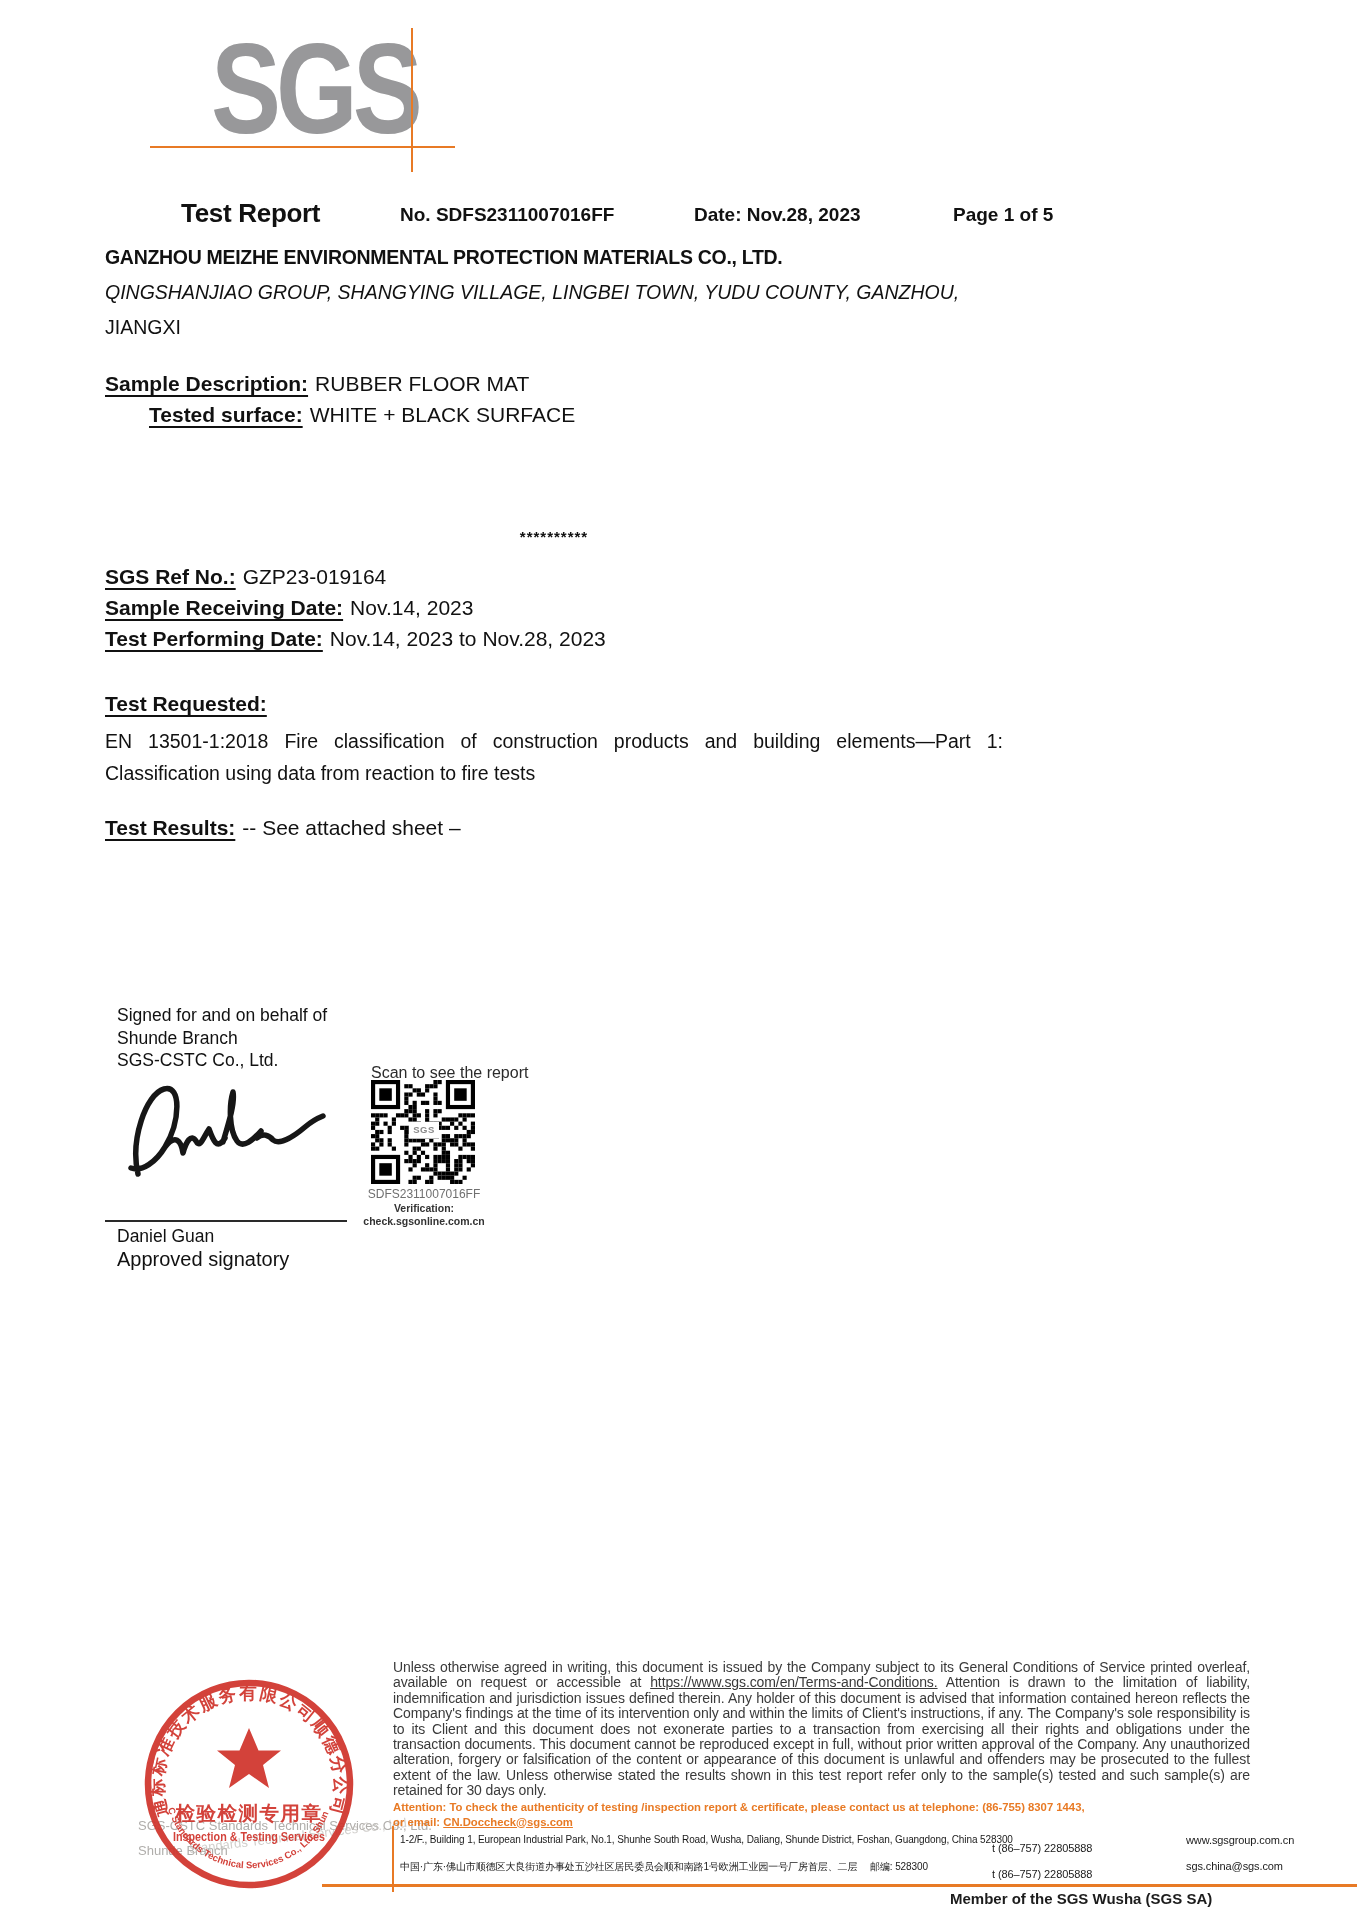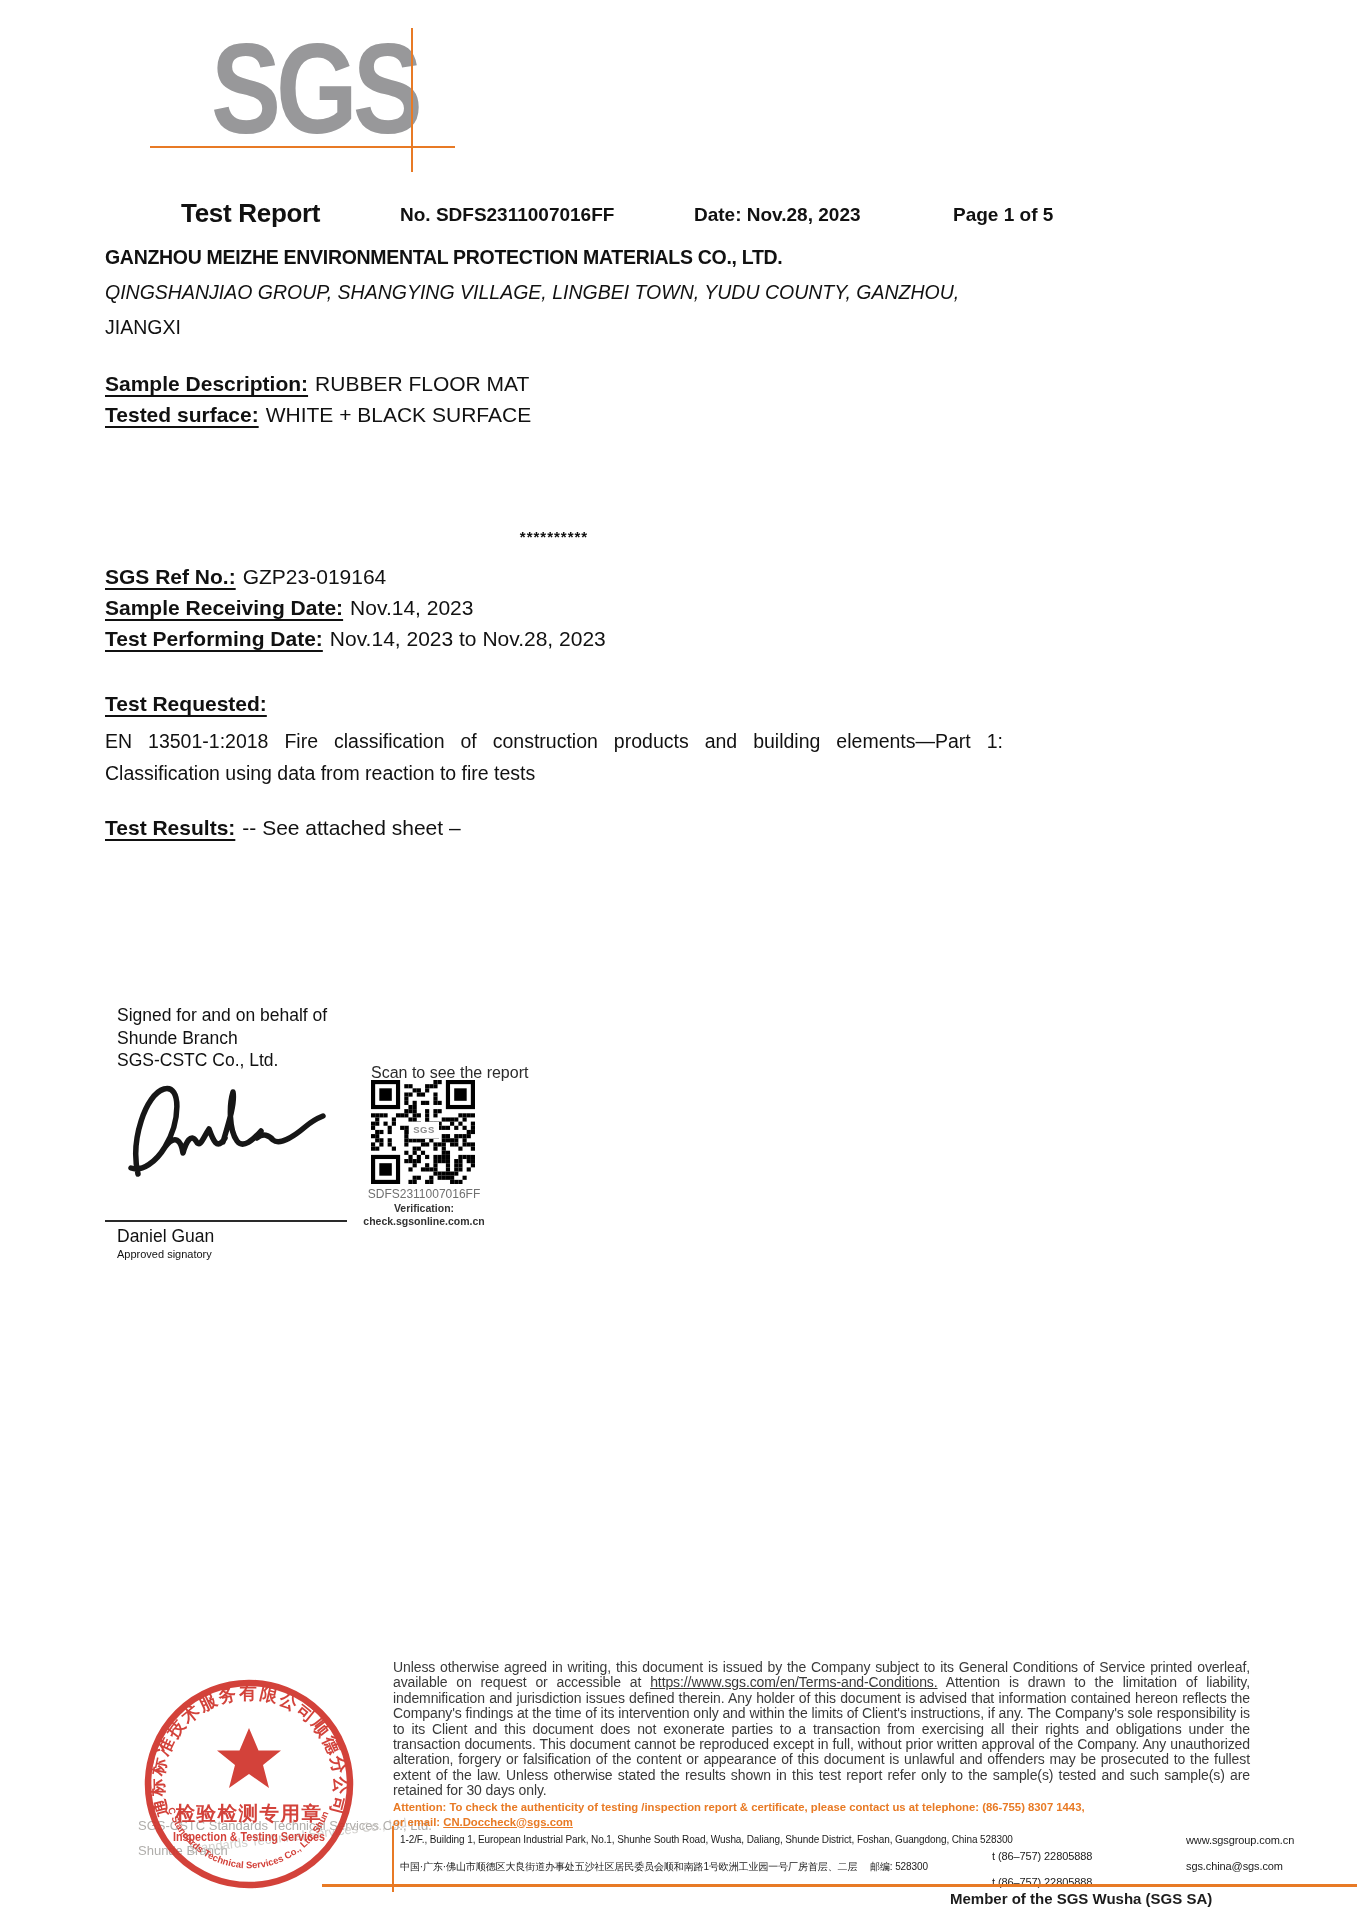--- a/index.html
+++ b/index.html
@@ -23,21 +23,21 @@
   .lbl{font-weight:bold;text-decoration:underline;text-decoration-thickness:2px;text-underline-offset:4px;}
   .val{margin-left:7px;}
   .para{position:absolute;left:105px;width:898px;font-size:19.5px;line-height:31.5px;text-align:justify;}
   .stars{position:absolute;left:105px;top:528px;width:898px;text-align:center;
          font-size:15px;letter-spacing:1px;font-weight:bold;}
   
   .sig-lines{position:absolute;left:117px;top:1004px;font-size:17.5px;line-height:22.5px;}
   .sig-svg{position:absolute;left:122px;top:1078px;}
   .sig-rule{position:absolute;left:105px;top:1220px;width:242px;height:2px;background:#2a2a2a;}
   .sig-name{position:absolute;left:117px;top:1226px;font-size:17.5px;}
-  .sig-role{position:absolute;left:117px;top:1248px;font-size:11px;}
+  .sig-role{position:absolute;left:117px;top:1248px;font-size:20px;}
   
   .qr-caption{position:absolute;left:371px;top:1064px;font-size:16px;color:#2b2b2b;}
   .qr-box{position:absolute;left:371px;top:1080px;width:104px;height:104px;}
   .qr-center{position:absolute;left:38px;top:42px;width:30px;height:17px;background:#fff;
              font-size:9.5px;color:#8a8a8a;text-align:center;line-height:15px;
              border-bottom:1px solid #bbb;box-sizing:border-box;font-weight:bold;letter-spacing:0.5px;}
   .qr-code-text{position:absolute;left:362px;top:1187px;width:124px;text-align:center;font-size:12px;color:#6f6f6f;}
   .qr-verif{position:absolute;left:352px;top:1202px;width:144px;text-align:center;font-size:10.5px;color:#333;font-weight:bold;}
   .qr-url{position:absolute;left:347px;top:1215px;width:154px;text-align:center;font-size:10.5px;color:#333;font-weight:bold;}
   
@@ -50,21 +50,21 @@
   .fine-print{position:absolute;left:393px;top:1660px;width:857px;font-size:14px;font-weight:normal;
               line-height:15.4px;text-align:justify;color:#3a3a3a;letter-spacing:-0.1px;}
   .fine-link{text-decoration:underline;color:#3a3a3a;}
   .attention{position:absolute;left:393px;top:1800px;width:860px;font-size:11.3px;font-weight:bold;
              line-height:14.5px;}
   .attention a{text-decoration:underline;}
   .addr-row{position:absolute;left:400px;width:860px;font-size:10px;color:#1a1a1a;
             letter-spacing:-0.1px;white-space:nowrap;}
   .addr-en{top:1834px;}
   .addr-cn{top:1860px;}
-  .addr-phone{position:absolute;left:592px;top:16px;font-size:11px;}
+  .addr-phone{position:absolute;left:592px;top:8px;font-size:11px;}
   .addr-web{position:absolute;left:786px;top:0;font-size:11px;}
   .footer-hline{position:absolute;left:322px;top:1884px;width:1035px;height:3px;}
   .footer-vline{position:absolute;left:392px;top:1826px;width:2px;height:66px;}
   .member{position:absolute;left:950px;top:1890px;font-size:15px;font-weight:600;color:#1c1c1c;}
 </style>
 </head>
 <body>
 
 <div class="page">
 
@@ -77,21 +77,21 @@
   <div class="hdr" style="left:694px;">Date: Nov.28, 2023</div>
   <div class="hdr" style="left:953px;">Page 1 of 5</div>
 
   <div class="client-name">GANZHOU MEIZHE ENVIRONMENTAL PROTECTION MATERIALS CO., LTD.</div>
   <div class="client-addr1">QINGSHANJIAO GROUP, SHANGYING VILLAGE, LINGBEI TOWN, YUDU COUNTY, GANZHOU,</div>
   <div class="client-addr2">JIANGXI</div>
 
   <div class="row" style="top:372px;">
     <span class="lbl">Sample Description:</span><span class="val">RUBBER FLOOR MAT</span>
   </div>
-  <div class="row" style="top:403px;">
+  <div class="row" style="top:403px;margin-left:44px;">
     <span class="lbl">Tested surface:</span><span class="val">WHITE + BLACK SURFACE</span>
   </div>
   <div class="stars">**********</div>
 
   <div class="row" style="top:565px;">
     <span class="lbl">SGS Ref No.:</span><span class="val">GZP23-019164</span>
   </div>
   <div class="row" style="top:596px;">
     <span class="lbl">Sample Receiving Date:</span><span class="val">Nov.14, 2023</span>
   </div>

